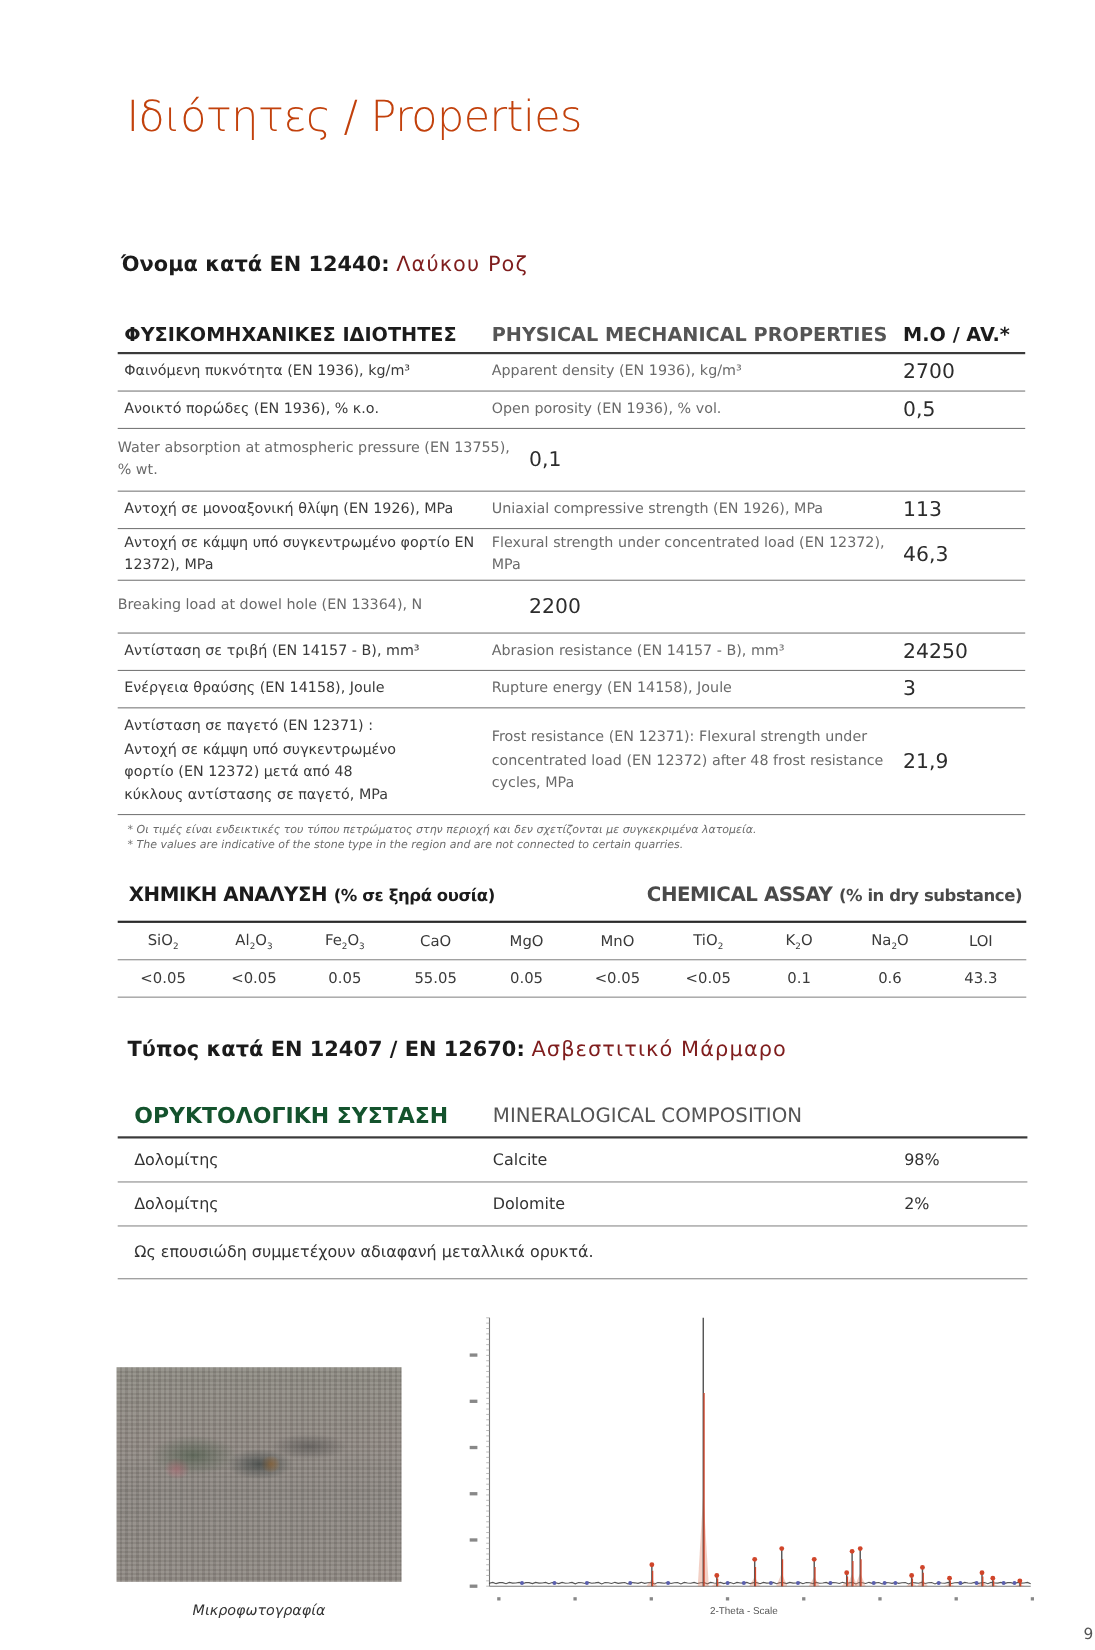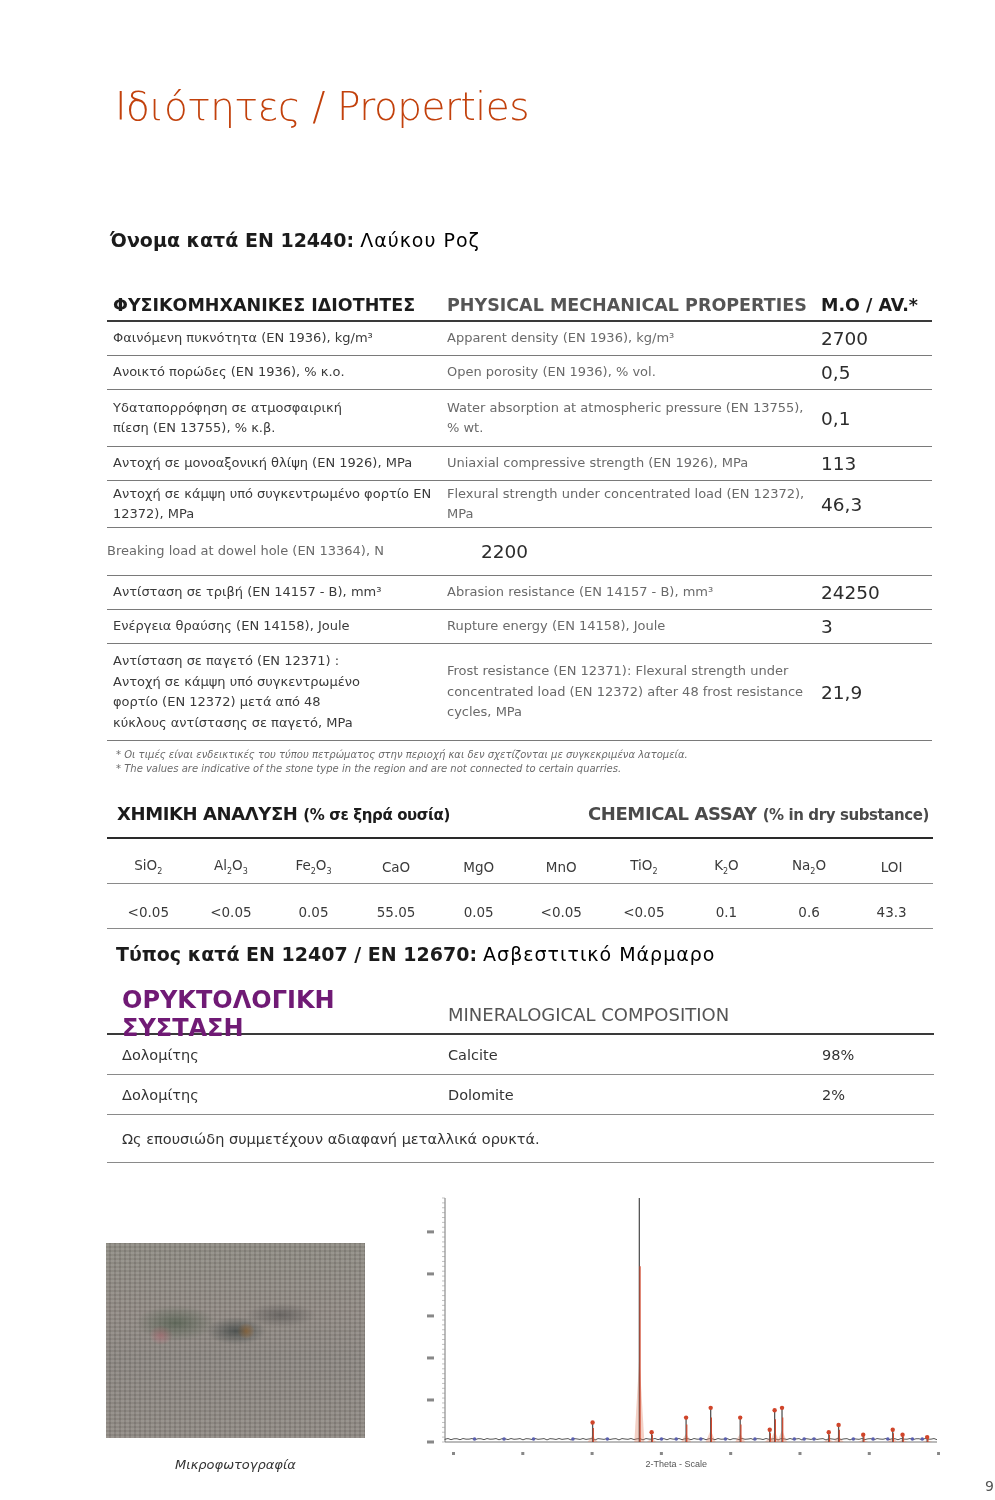--- a/index.html
+++ b/index.html
@@ -9,21 +9,21 @@
   .page-title {
     position: absolute; left: 115px; top: 84px;
     font-size: 39px; font-weight: 300; color: #c2410c; letter-spacing: -0.5px;
     font-family: "DejaVu Sans", sans-serif;
   }
   .heading-line {
     position: absolute; left: 110px;
     font-size: 19px; color: #1b1b1b;
   }
   .heading-line .lbl { font-weight: bold; }
-  .heading-line .val { font-weight: normal; color: #000000; letter-spacing: 1px; }
+  .heading-line .val { font-weight: normal; color: #7f1d1d; letter-spacing: 1px; }
 
   
   .phys { position: absolute; left: 107px; top: 290px; width: 825px; }
   .phys-head { display: flex; align-items: flex-end; height: 32px; border-bottom: 2px solid #3a3a3a; }
   .phys-head .c1 { width: 340px; padding-left: 6px; font-size: 17.5px; font-weight: bold; color: #1c1c1c; }
   .phys-head .c2 { width: 370px; font-size: 17.5px; font-weight: bold; color: #555; }
   .phys-head .c3 { flex: 1; padding-left: 4px; font-size: 17.5px; font-weight: bold; color: #1c1c1c; }
   .phys-head .cell { padding-bottom: 5px; }
 
   .phys-row { display: flex; align-items: center; border-bottom: 1.5px solid #7a7a7a; }
@@ -32,28 +32,28 @@
   .phys-row .c3 { flex: 1; padding-left: 4px; font-size: 18.5px; color: #2c2c2c; }
 
   .footnote { position: absolute; left: 116px; top: 748px; font-size: 10px; font-style: italic; color: #6a6a6a; line-height: 14px; }
 
   
   .chem-title-gr { position: absolute; left: 117px; top: 803px; font-size: 18px; font-weight: bold; color: #1b1b1b; letter-spacing: -0.4px; }
   .chem-title-gr .sub { font-size: 15px; }
   .chem-title-en { position: absolute; left: 588px; top: 803px; font-size: 18px; font-weight: bold; color: #4a4a4a; letter-spacing: -0.4px; }
   .chem-title-en .sub { font-size: 15px; }
   .chem { position: absolute; left: 107px; top: 837px; width: 826px; border-top: 2px solid #2a2a2a; }
-  .chem-row { display: flex; height: 34px; align-items: center; border-bottom: 1.5px solid #8a8a8a; margin-top: 11px; }
+  .chem-row { display: flex; height: 34px; align-items: center; border-bottom: 1.5px solid #8a8a8a; }
   .chem-row .cell { flex: 1; text-align: center; font-size: 13.5px; color: #3a3a3a; }
   .chem-row .cell sub { font-size: 8px; }
 
   
   .min { position: absolute; left: 107px; top: 995px; width: 827px; }
   .min-head { display: flex; height: 40px; align-items: center; border-bottom: 2px solid #3a3a3a; }
-  .min-head .c1 { width: 341px; padding-left: 15px; font-size: 24px; font-weight: bold; color: #701a75; }
+  .min-head .c1 { width: 341px; padding-left: 15px; font-size: 20px; font-weight: bold; color: #14532d; }
   .min-head .c2 { flex: 1; font-size: 18px; font-weight: normal; color: #555; }
   .min-row { display: flex; height: 40px; align-items: center; border-bottom: 1.5px solid #8a8a8a; }
   .min-row .c1 { width: 341px; padding-left: 15px; font-size: 14.5px; color: #333; }
   .min-row .c2 { width: 374px; font-size: 14.5px; color: #333; }
   .min-row .c3 { flex: 1; font-size: 14.5px; color: #333; }
   .min-note { display: flex; height: 48px; align-items: center; border-bottom: 1.5px solid #8a8a8a; padding-left: 15px; font-size: 14.5px; color: #333; }
 
   
   .micro { position: absolute; left: 106px; top: 1243px; width: 259px; height: 195px; overflow: hidden;
     background:
@@ -92,21 +92,20 @@
     <div class="c1">Φαινόμενη πυκνότητα (EN 1936), kg/m³</div>
     <div class="c2">Apparent density (EN 1936), kg/m³</div>
     <div class="c3">2700</div>
   </div>
   <div class="phys-row" style="height:34px">
     <div class="c1">Ανοικτό πορώδες (EN 1936), % κ.ο.</div>
     <div class="c2">Open porosity (EN 1936), % vol.</div>
     <div class="c3">0,5</div>
   </div>
   <div class="phys-row" style="height:57px">
-    <div class="c1" style="padding-right:90px">Υδαταπορρόφηση σε ατμοσφαιρική πίεση (EN 13755), % κ.β.</div>
     <div class="c2">Water absorption at atmospheric pressure (EN 13755), % wt.</div>
     <div class="c3">0,1</div>
   </div>
   <div class="phys-row" style="height:34px">
     <div class="c1">Αντοχή σε μονοαξονική θλίψη (EN 1926), MPa</div>
     <div class="c2">Uniaxial compressive strength (EN 1926), MPa</div>
     <div class="c3">113</div>
   </div>
   <div class="phys-row" style="height:47px">
     <div class="c1">Αντοχή σε κάμψη υπό συγκεντρωμένο φορτίο EN 12372), MPa</div>

